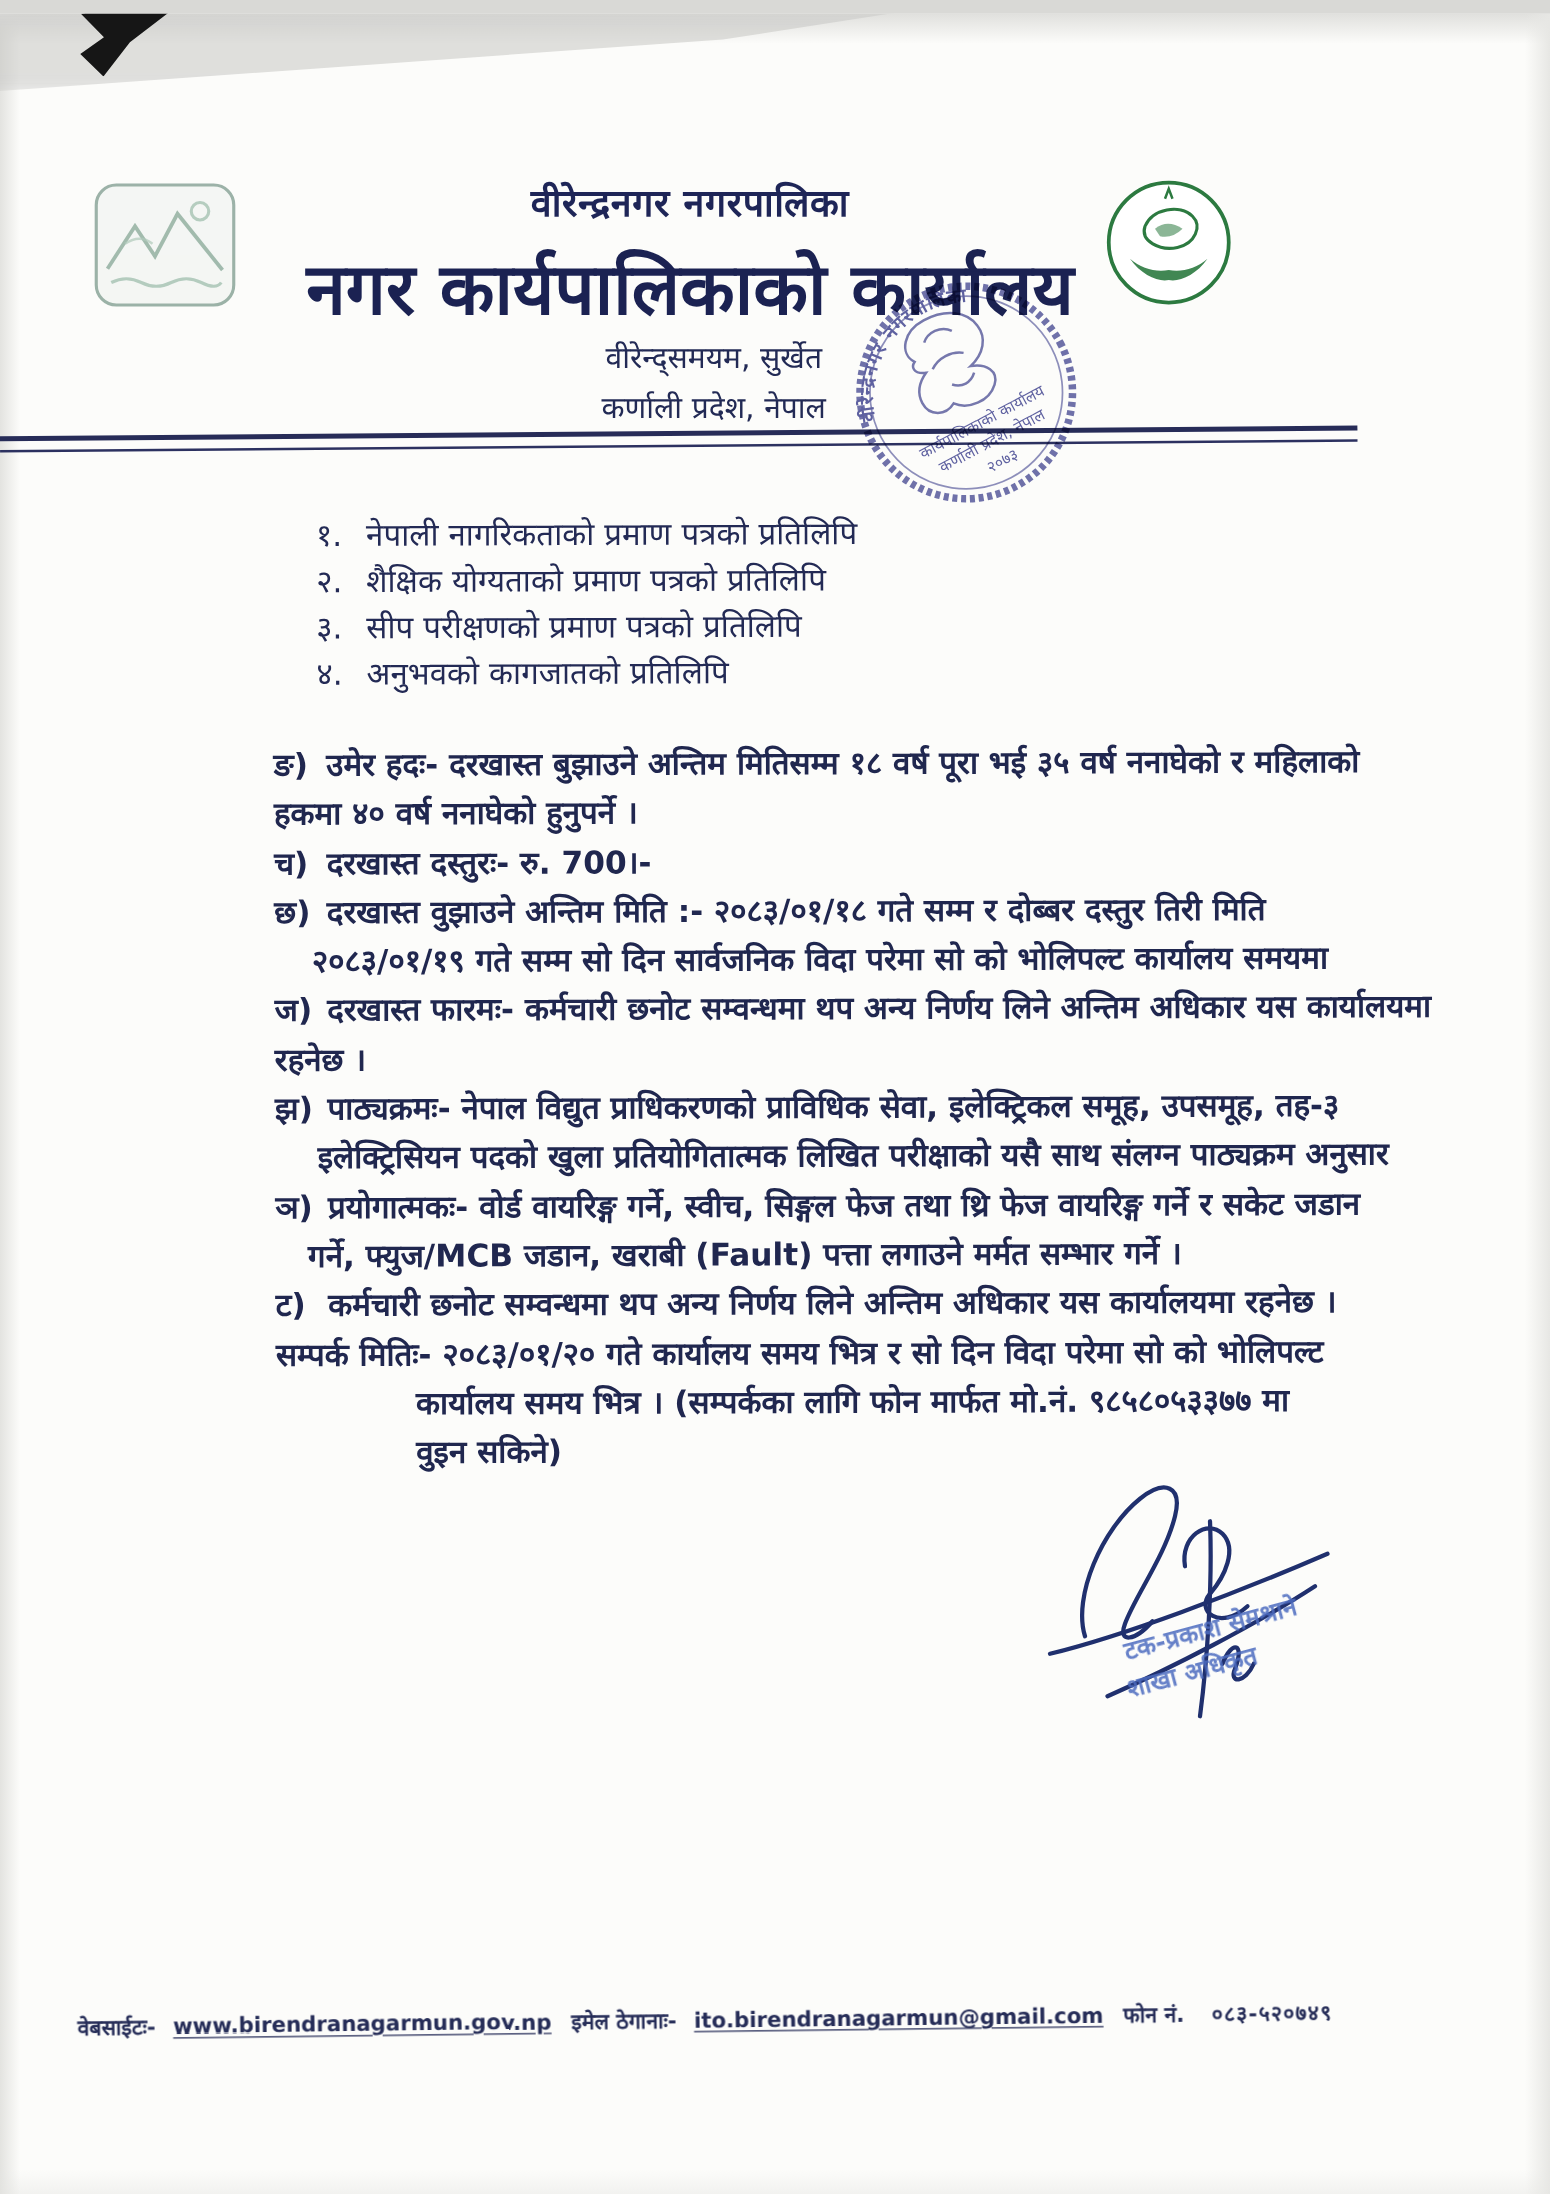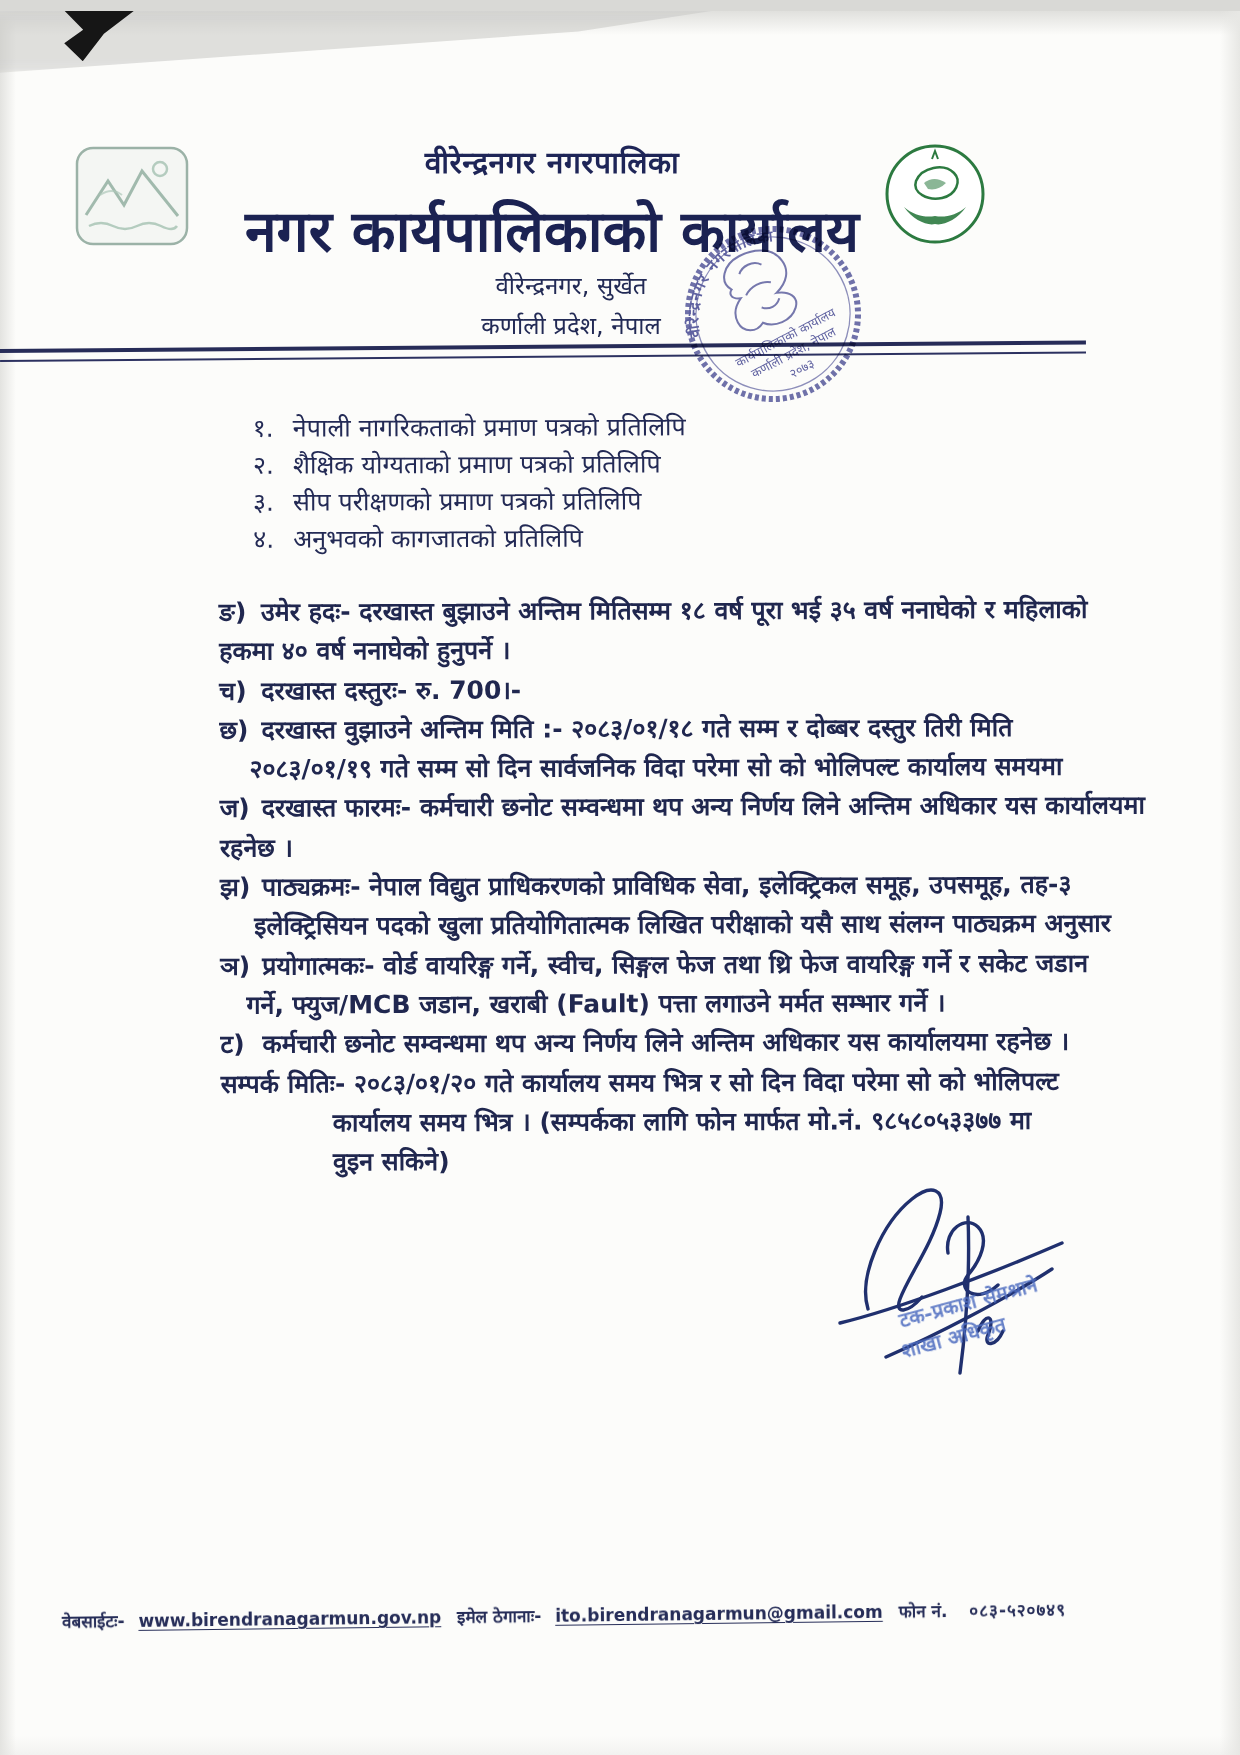--- a/index.html
+++ b/index.html
@@ -86,21 +86,21 @@
     <path d="M17 83 Q29 77 41 83 T65 83 T89 83 T105 83" fill="none" stroke="#8fb3a0" stroke-width="2.5" opacity=".8"></path>
     <circle cx="88" cy="26" r="7" fill="none" stroke="#8fb3a0" stroke-width="2.5" opacity=".8"></circle>
     <path d="M28 52 Q40 44 50 52" fill="none" stroke="#9dbcab" stroke-width="2" opacity=".7"></path>
   </svg>
 
   <div class="hdr">
     <div class="t1">वीरेन्द्रनगर नगरपालिका</div>
     <div class="t2">नगर कार्यपालिकाको कार्यालय</div>
   </div>
   <div class="addr">
-    <div>वीरेन्द्रनगर, सुर्खेत</div>
+    <div>वीरेन्द्समयम, सुर्खेत</div>
     <div>कर्णाली प्रदेश, नेपाल</div>
   </div>
 
   <svg class="logo-right" viewBox="0 0 106 106">
     <circle cx="53" cy="53" r="48" fill="#ffffff" stroke="#2c7a40" stroke-width="3"></circle>
     <path d="M22 66 C31 79 45 85 53 83 C61 85 75 79 84 66 C75 74 63 77 53 75 C43 77 31 74 22 66 Z" fill="#2c7a40" opacity=".9"></path>
     <path d="M34 40 C40 26 62 22 72 32 C80 40 74 54 60 57 C46 60 30 52 34 40 Z" fill="none" stroke="#2c7a40" stroke-width="2.5"></path>
     <path d="M42 42 Q52 34 64 42 Q56 50 46 48 Z" fill="#2c7a40" opacity=".55"></path>
     <path d="M50 18 L53 10 L56 18" fill="none" stroke="#2c7a40" stroke-width="2"></path>
   </svg>

